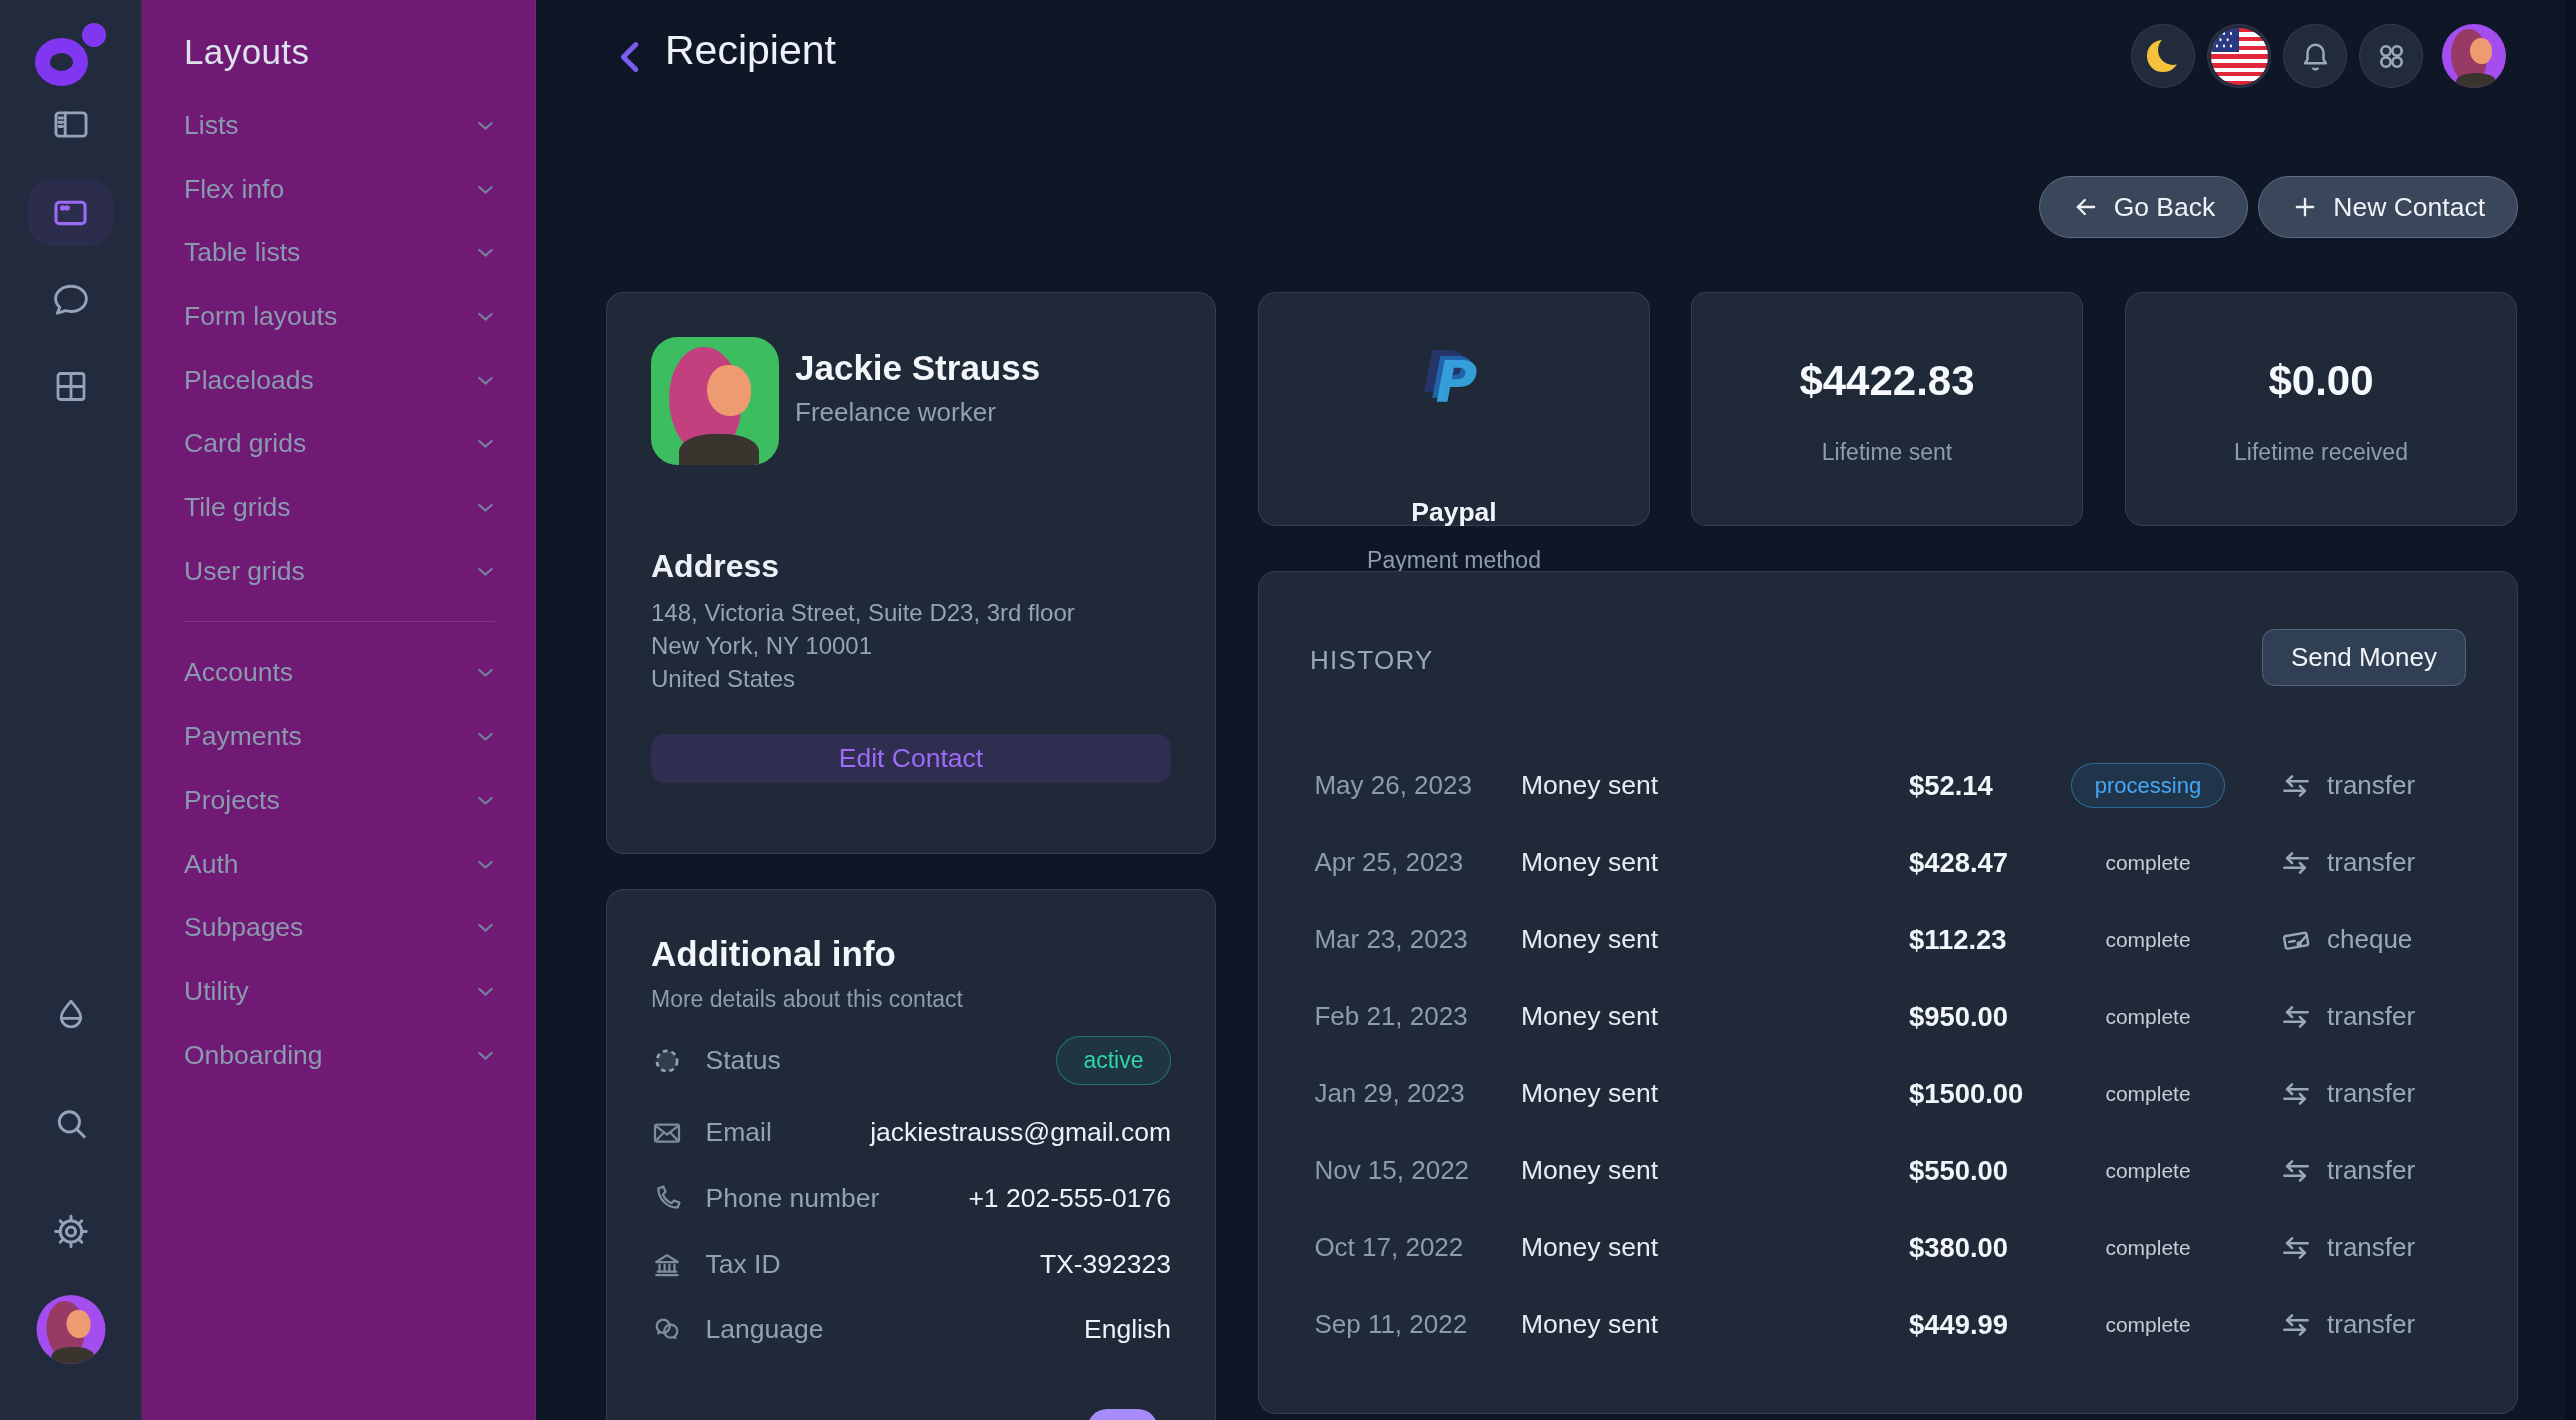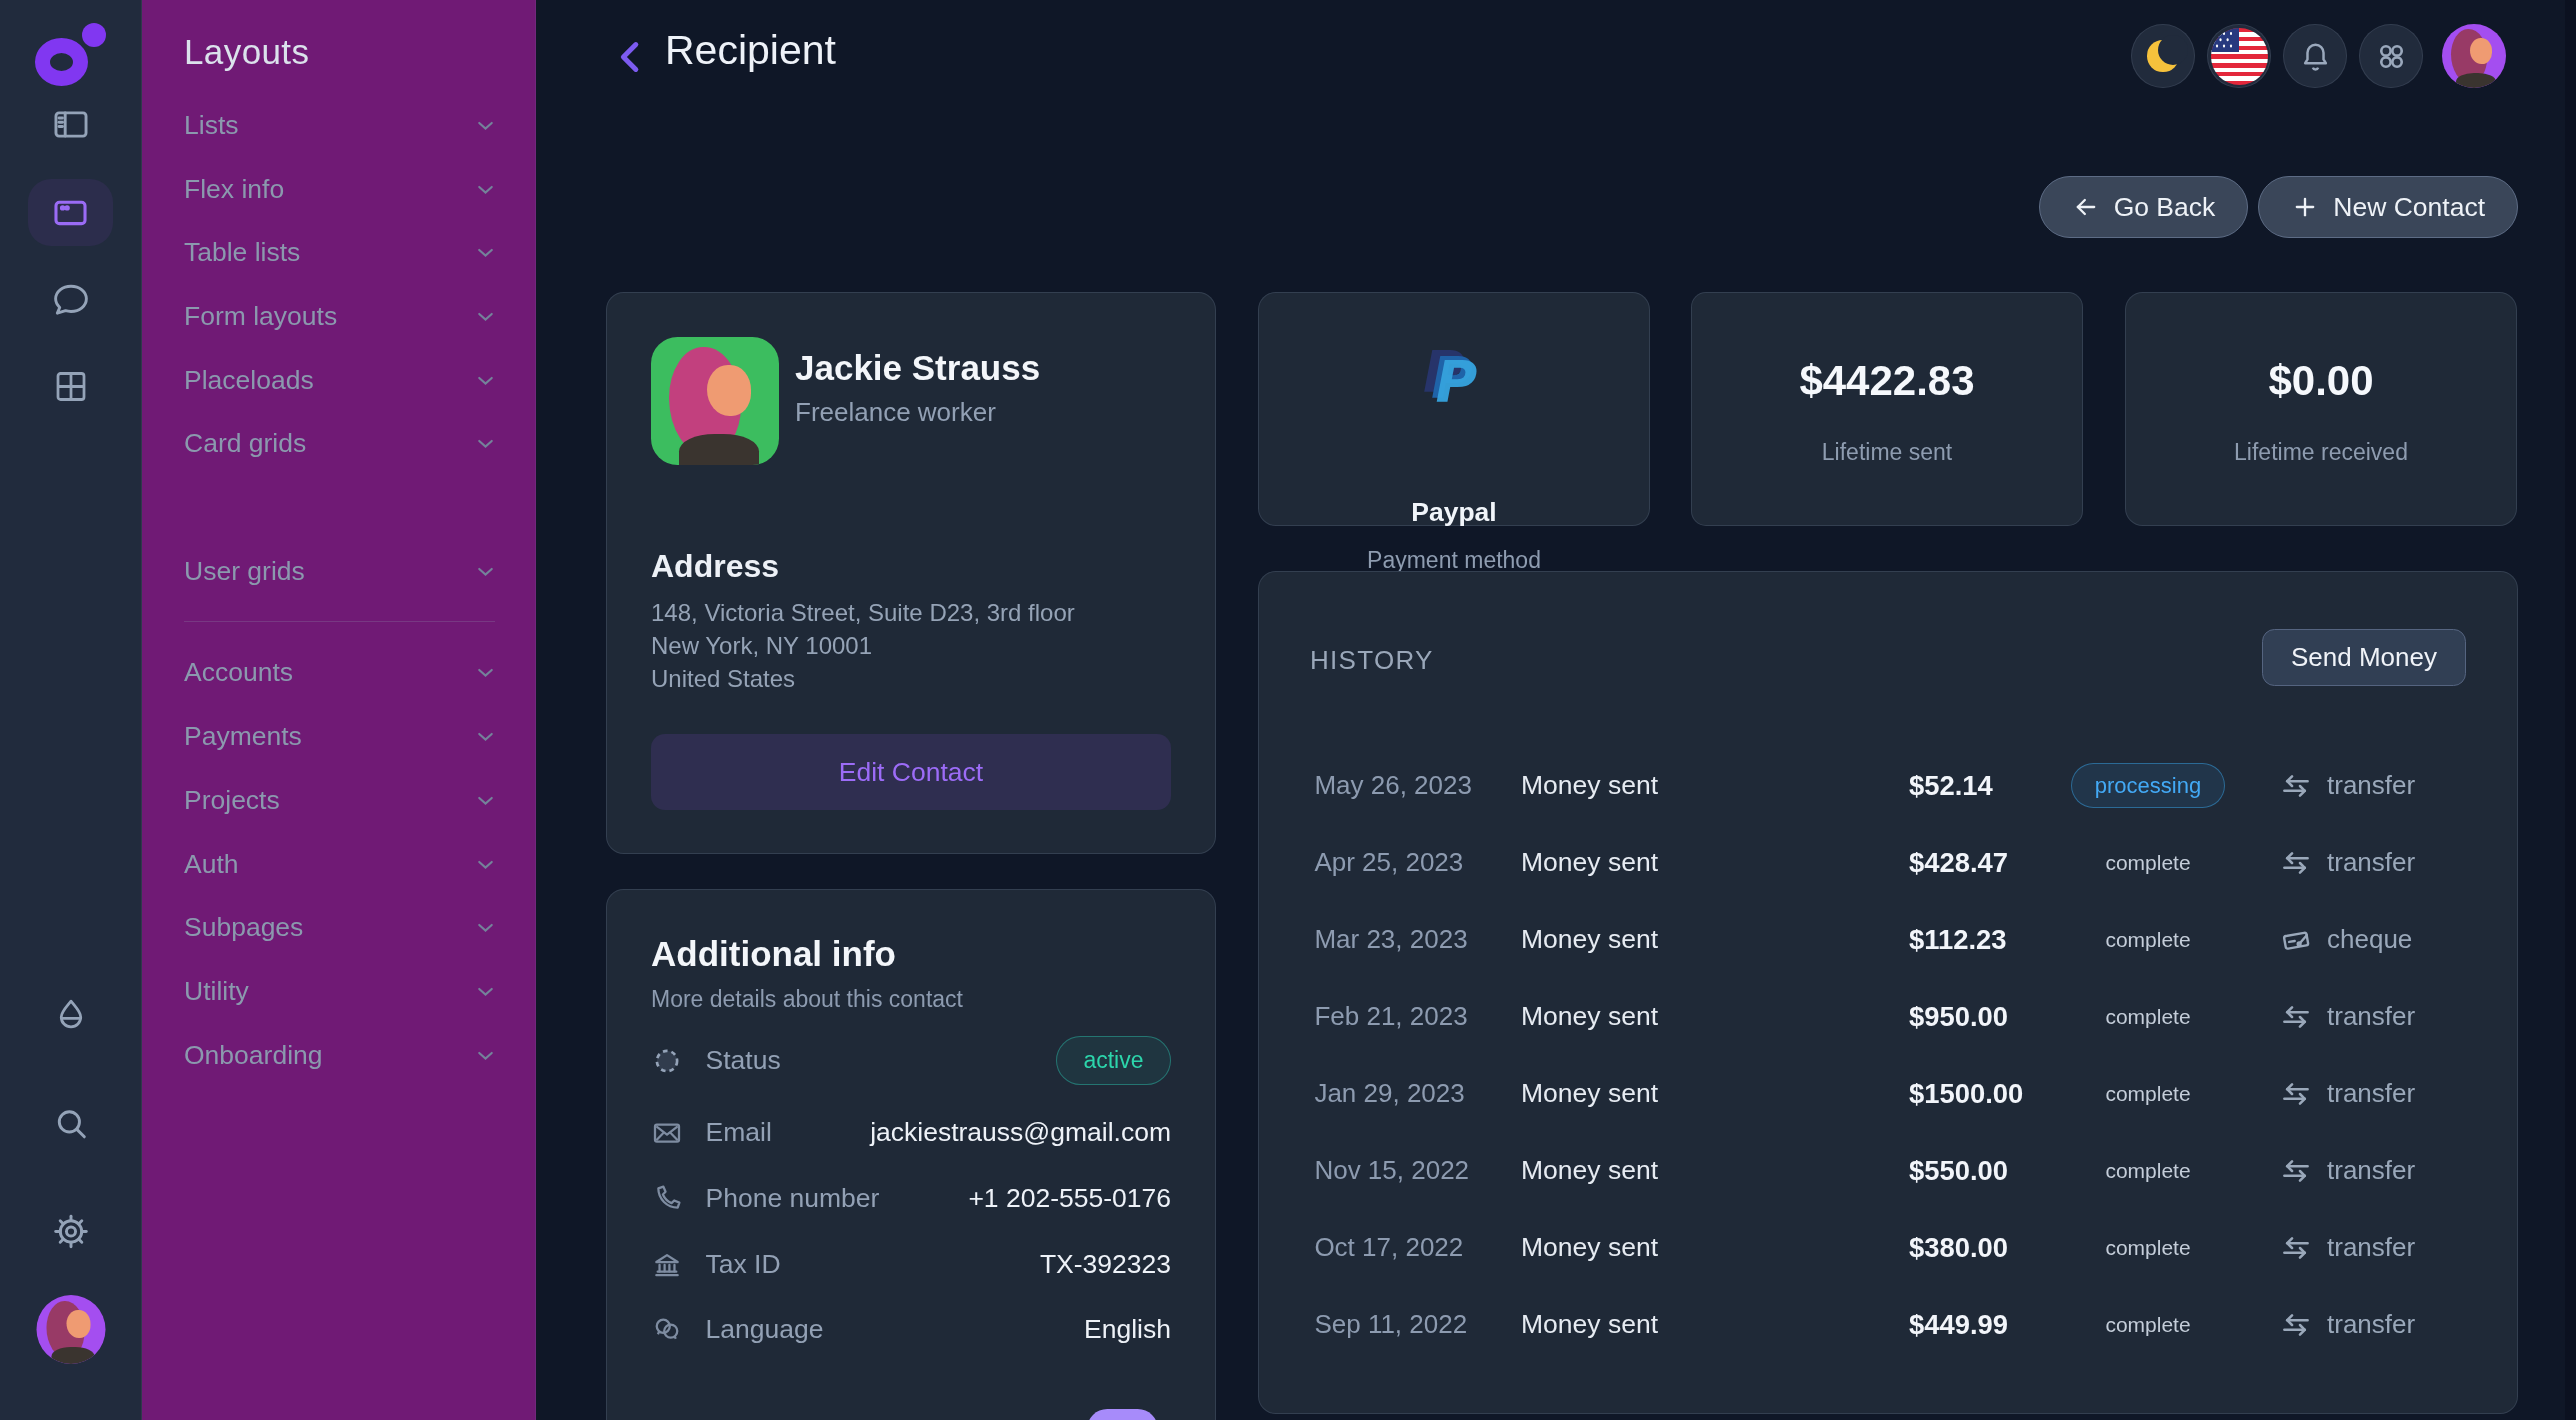--- a/index.html
+++ b/index.html
@@ -86,21 +86,21 @@
 
   
   .contact-card { left:606px; top:292px; width:610px; height:562px; padding:44px; }
   .contact-avatar { position:absolute; left:44px; top:44px; width:128px; height:128px; border-radius:26.5px; background:#3cbd5f; }
   .contact-avatar .hair { background:#c2407e; }
   .contact-name { position:absolute; left:188px; top:55px; font-size:35px; font-weight:600; color:#f3f6fa; }
   .contact-role { position:absolute; left:188px; top:104px; font-size:26px; color:#92a0b4; }
   .addr-title { position:absolute; left:44px; top:255px; font-size:32px; font-weight:600; color:#edf1f7; }
   .addr-lines { position:absolute; left:44px; top:303px; font-size:24px; color:#95a3b6; line-height:33px; }
   .edit-btn {
-    position:absolute; left:44px; right:44px; top:441px; height:76px; border-radius:14px;
+    position:absolute; left:44px; right:44px; top:441px; height:49px; border-radius:14px;
     background:#2f2e50; color:#9c6cf7; font-size:26.5px; font-weight:500;
     display:flex; align-items:center; justify-content:center; cursor:pointer;
   }
 
   
   .stat-card { top:292px; width:392px; height:234px; text-align:center; }
   .stat-value { margin-top:64px; font-size:42px; font-weight:700; color:#f5f8fc; }
   .stat-label { margin-top:34px; font-size:23px; color:#8e9cb0; }
   .paypal-card { left:1258px; }
   .paypal-logo { margin:46px auto 0; width:62px; height:71px; position:relative; }
@@ -264,20 +264,28 @@
   <div class="menu-item" style="top:348px">
     <span>Placeloads</span>
     <span class="chev">
         <svg width="25" height="25" viewBox="0 0 24 24" fill="none" stroke="currentColor" stroke-width="2" stroke-linecap="round">
           <polyline points="6,9.5 12,15 18,9.5"></polyline>
         </svg>
       </span>
   </div>
   <div class="menu-item" style="top:411px">
     <span>Card grids</span>
+    <span class="chev">
+        <svg width="25" height="25" viewBox="0 0 24 24" fill="none" stroke="currentColor" stroke-width="2" stroke-linecap="round">
+          <polyline points="6,9.5 12,15 18,9.5"></polyline>
+        </svg>
+      </span>
+  </div>
+  <div class="menu-item" style="top:475px">
+    <span>Tile grids</span>
     <span class="chev">
         <svg width="25" height="25" viewBox="0 0 24 24" fill="none" stroke="currentColor" stroke-width="2" stroke-linecap="round">
           <polyline points="6,9.5 12,15 18,9.5"></polyline>
         </svg>
       </span>
   </div>
   <div class="menu-item" style="top:539px">
     <span>User grids</span>
     <span class="chev">
         <svg width="25" height="25" viewBox="0 0 24 24" fill="none" stroke="currentColor" stroke-width="2" stroke-linecap="round">

